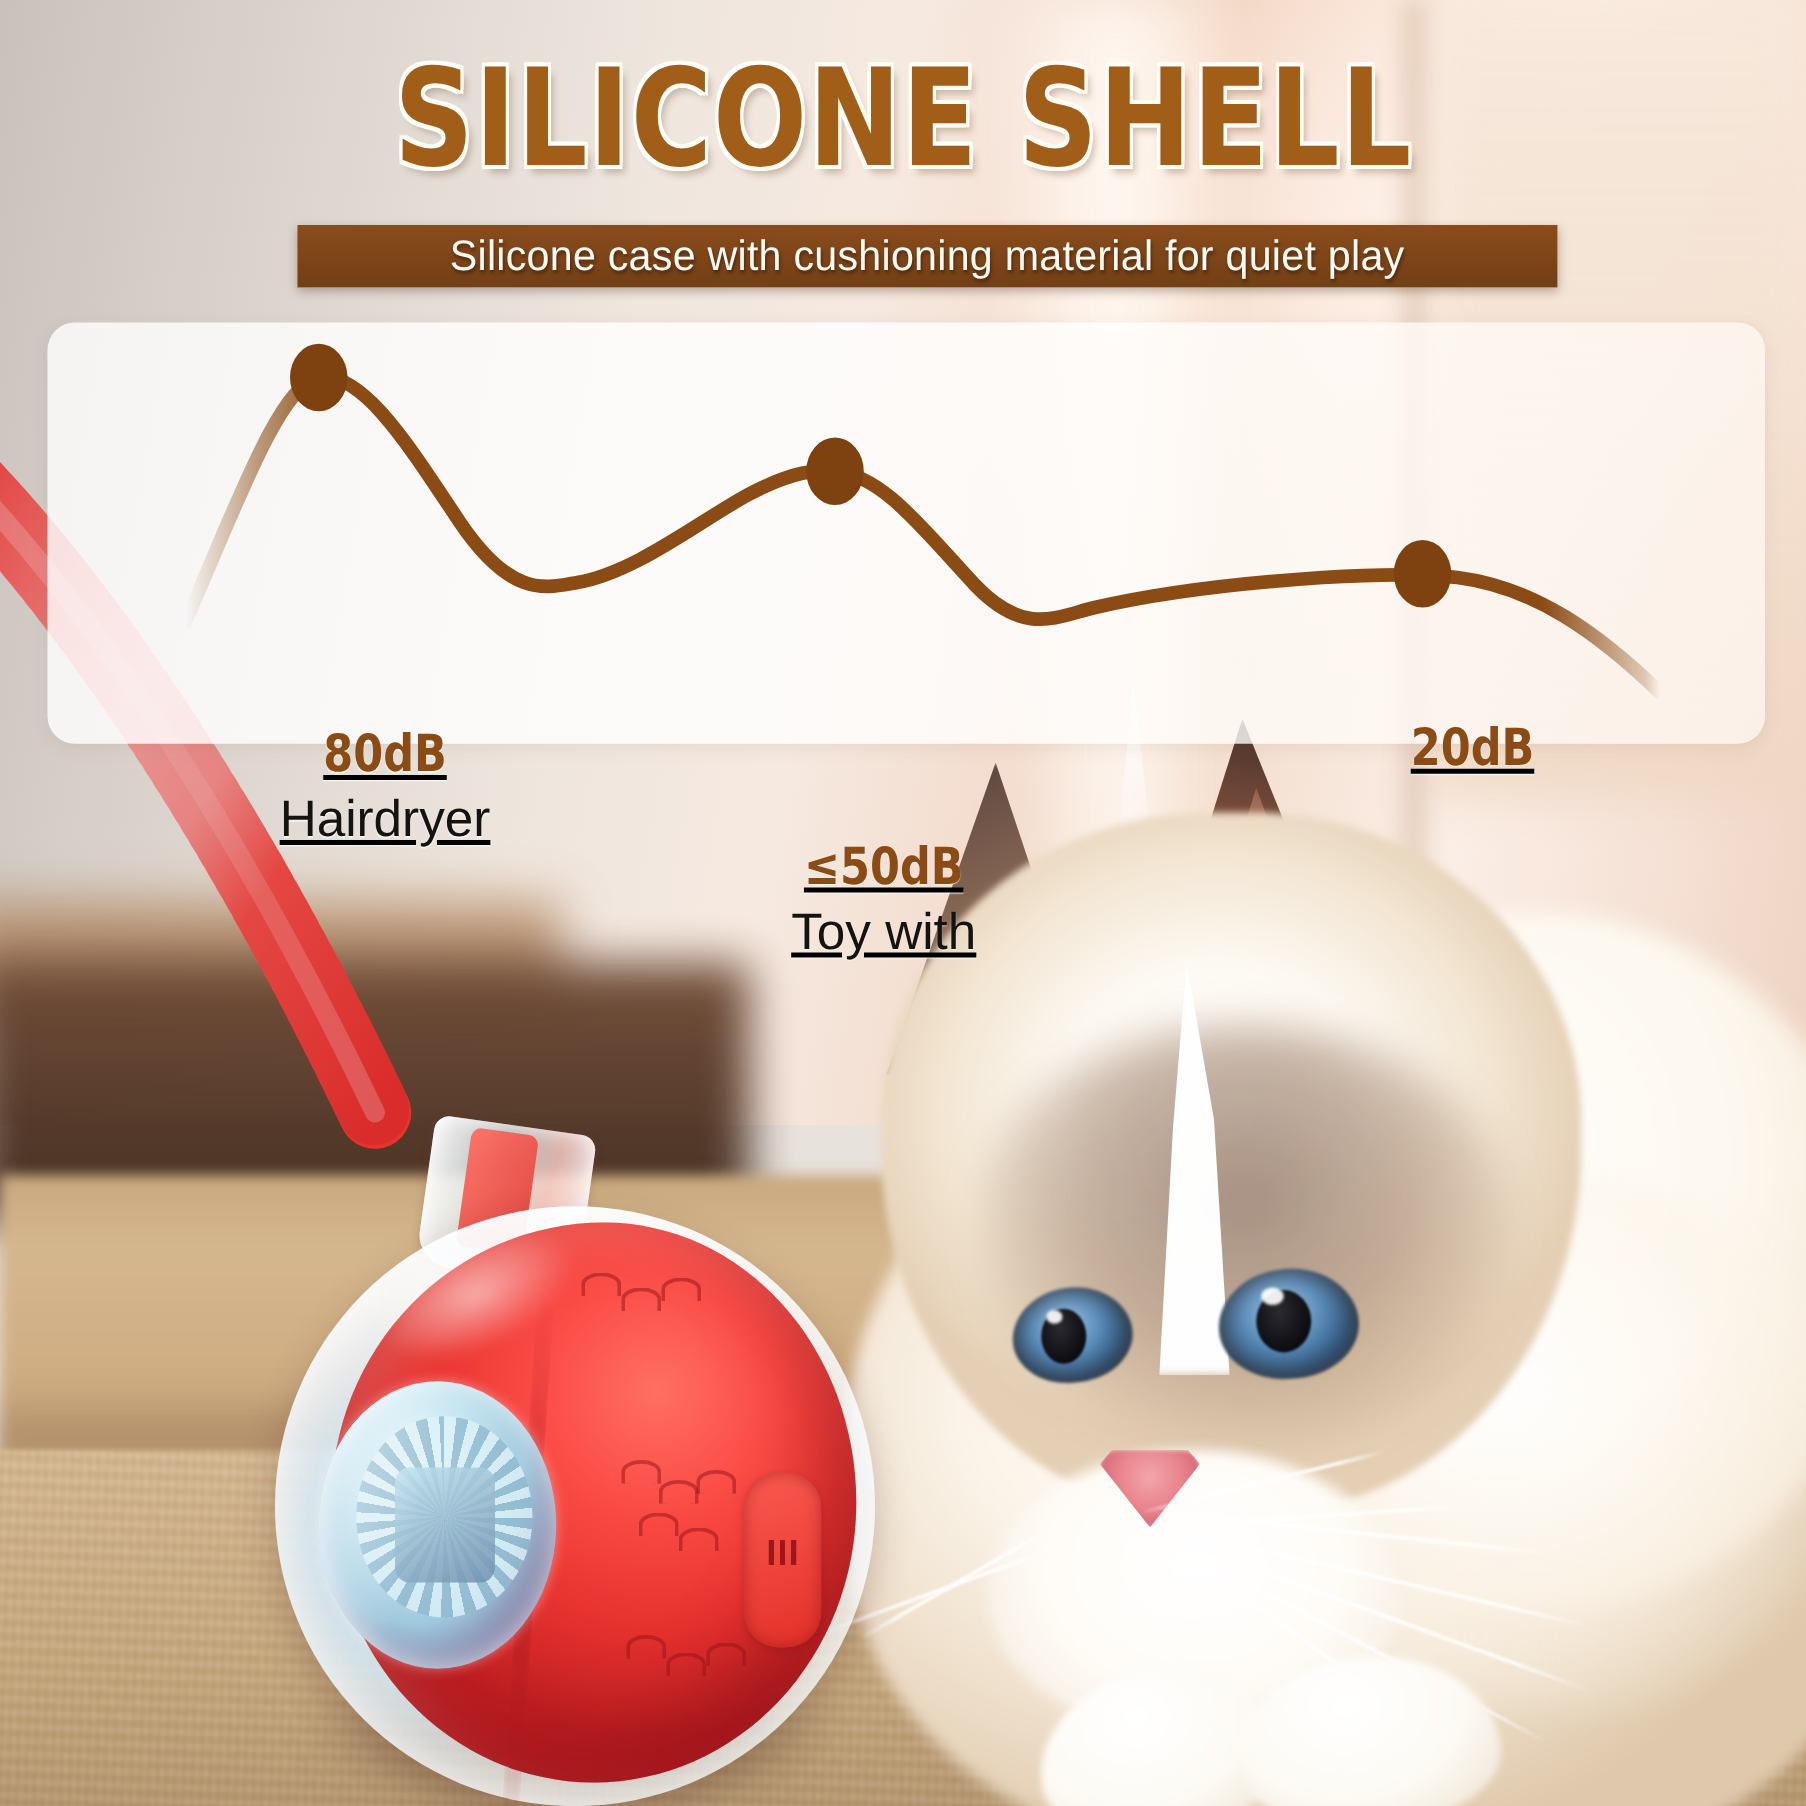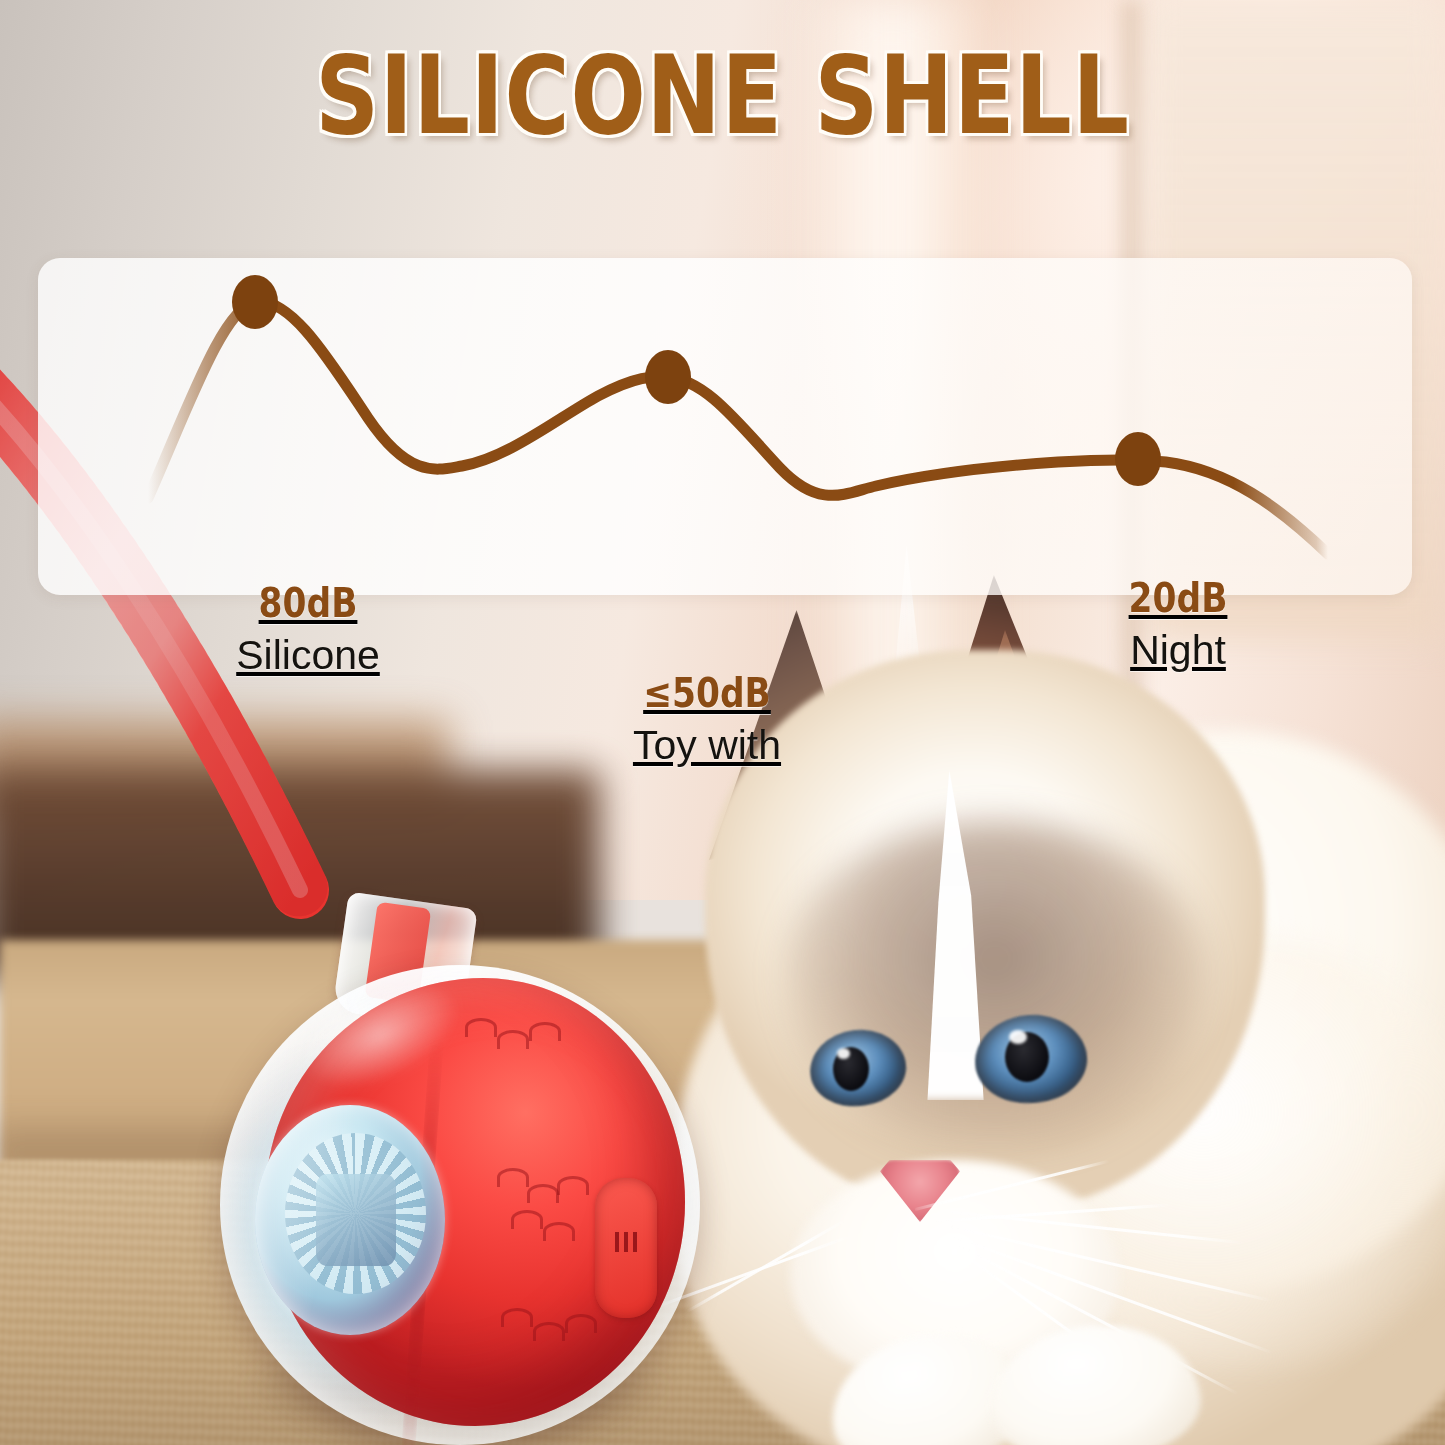--- a/index.html
+++ b/index.html
@@ -395,20 +395,23 @@
     <div class="ball-lens">
       <div class="gear"></div>
       <div class="core"></div>
       <div class="shine"></div>
     </div>
     <div class="ball-hilite"></div>
   </div>
 
   <div class="title">SILICONE SHELL</div>
 
+  <div class="subtitle-bar">
+    <span>Silicone case with cushioning material for quiet play</span>
+  </div>
 
   <div class="panel">
     <svg width="1374" height="337" viewBox="0 0 1374 337">
       <defs>
         <linearGradient id="waveGrad" x1="0" y1="0" x2="1" y2="0">
           <stop offset="0%" stop-color="rgba(138,75,20,0)"></stop>
           <stop offset="5%" stop-color="rgba(138,75,20,.55)"></stop>
           <stop offset="10%" stop-color="#8a4b14"></stop>
           <stop offset="92%" stop-color="#8a4b14"></stop>
           <stop offset="99%" stop-color="rgba(138,75,20,.25)"></stop>
@@ -426,27 +429,26 @@
                C 890 216, 960 208, 1020 204
                C 1070 201, 1100 201, 1128 204
                C 1190 212, 1240 248, 1290 296" fill="none" stroke="url(#waveGrad)" stroke-width="11" stroke-linecap="round"></path>
       <ellipse cx="217" cy="44" rx="23" ry="27" fill="#7d420f"></ellipse>
       <ellipse cx="630" cy="119" rx="23" ry="27" fill="#7d420f"></ellipse>
       <ellipse cx="1100" cy="201" rx="23" ry="27" fill="#7d420f"></ellipse>
     </svg>
 
     <div class="wave-label lbl-hairdryer">
       <div class="wave-db">80dB</div>
-      <div class="wave-name">Silicone</div>
+      <div class="wave-name">Hairdryer</div>
     </div>
 
     <div class="wave-label lbl-toyball">
       <div class="wave-db">≤50dB</div>
       <div class="wave-name">Toy with</div>
     </div>
 
     <div class="wave-label lbl-night">
       <div class="wave-db">20dB</div>
-      <div class="wave-name">Night</div>
     </div>
   </div>
 
 </div>
 
 </body></html>

